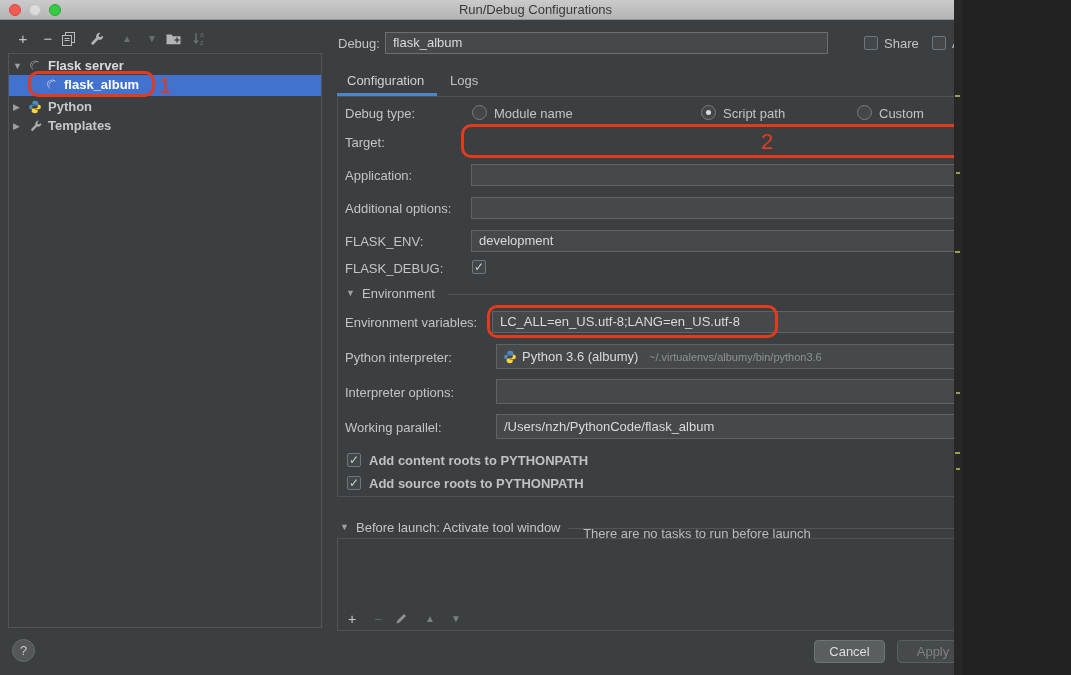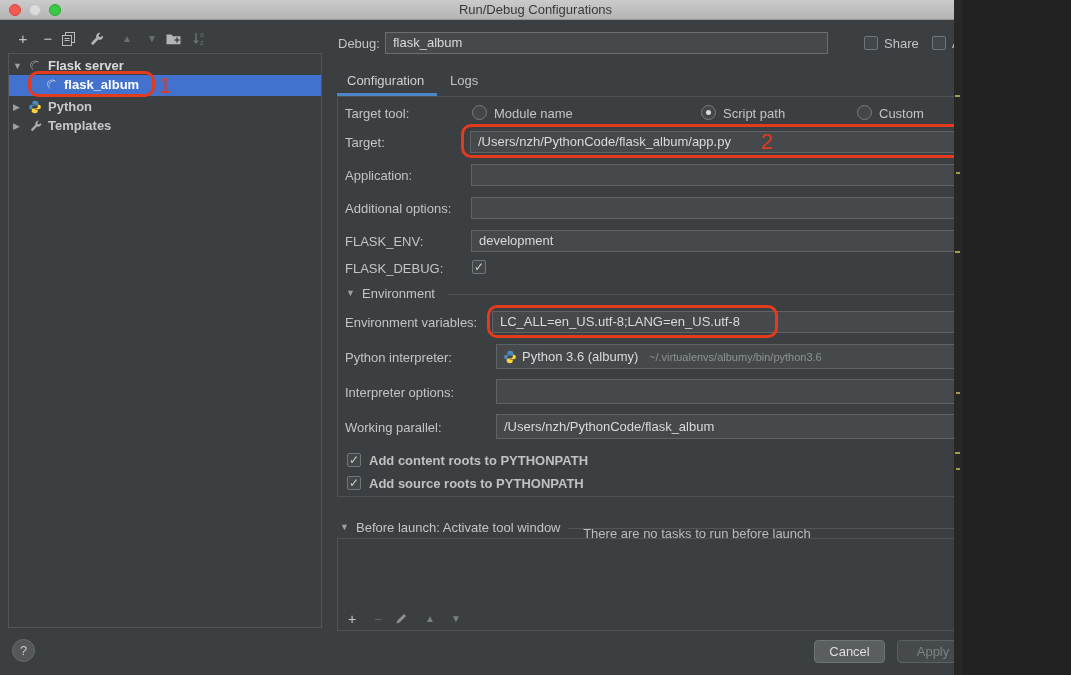--- a/index.html
+++ b/index.html
@@ -159,30 +159,29 @@
   <div class="label" style="left:884px; top:36px;">Share</div>
   <div class="cbx" style="left:932px; top:36px;"></div>
   <div class="label" style="left:952px; top:36px;">Allow parallel run</div>
 
   <div class="tab" style="left:347px; top:73px;">Configuration</div>
   <div class="tab" style="left:450px; top:73px; color:#c0c2c4;">Logs</div>
   <div class="tab-underline" style="left:337px; top:93px; width:100px;"></div>
 
   <div class="panelbox" style="left:337px; top:96px; width:720px; height:401px;"></div>
 
-  <div class="label" style="left:345px; top:106px;">Target tool:</div>
+  <div class="label" style="left:345px; top:106px;">Debug type:</div>
   <div class="radio" style="left:472px; top:105px;"></div>
   <div class="label" style="left:494px; top:106px;">Module name</div>
   <div class="radio sel" style="left:701px; top:105px;"></div>
   <div class="label" style="left:723px; top:106px;">Script path</div>
   <div class="radio" style="left:857px; top:105px;"></div>
   <div class="label" style="left:879px; top:106px;">Custom</div>
 
   <div class="label" style="left:345px; top:135px;">Target:</div>
-  <div class="field" style="left:470px; top:131px; width:578px; height:22px;">/Users/nzh/PythonCode/flask_album/app.py</div>
   <div class="icon-right" style="left:1026px; top:135px; z-index:45;">
     <svg width="16" height="12" viewBox="0 0 16 12">
       <path d="M0.5 1.5 h5 l1.3 1.8 h8.7 v8.2 h-15 z" fill="#97a2a9"></path>
     </svg>
   </div>
   <div class="anno" style="left:461px; top:124px; width:595px; height:34px;"></div>
   <div class="anno-num" style="left:761px; top:129px;">2</div>
 
   <div class="label" style="left:345px; top:168px;">Application:</div>
   <div class="field" style="left:471px; top:164px; width:575px; height:22px;"></div>

